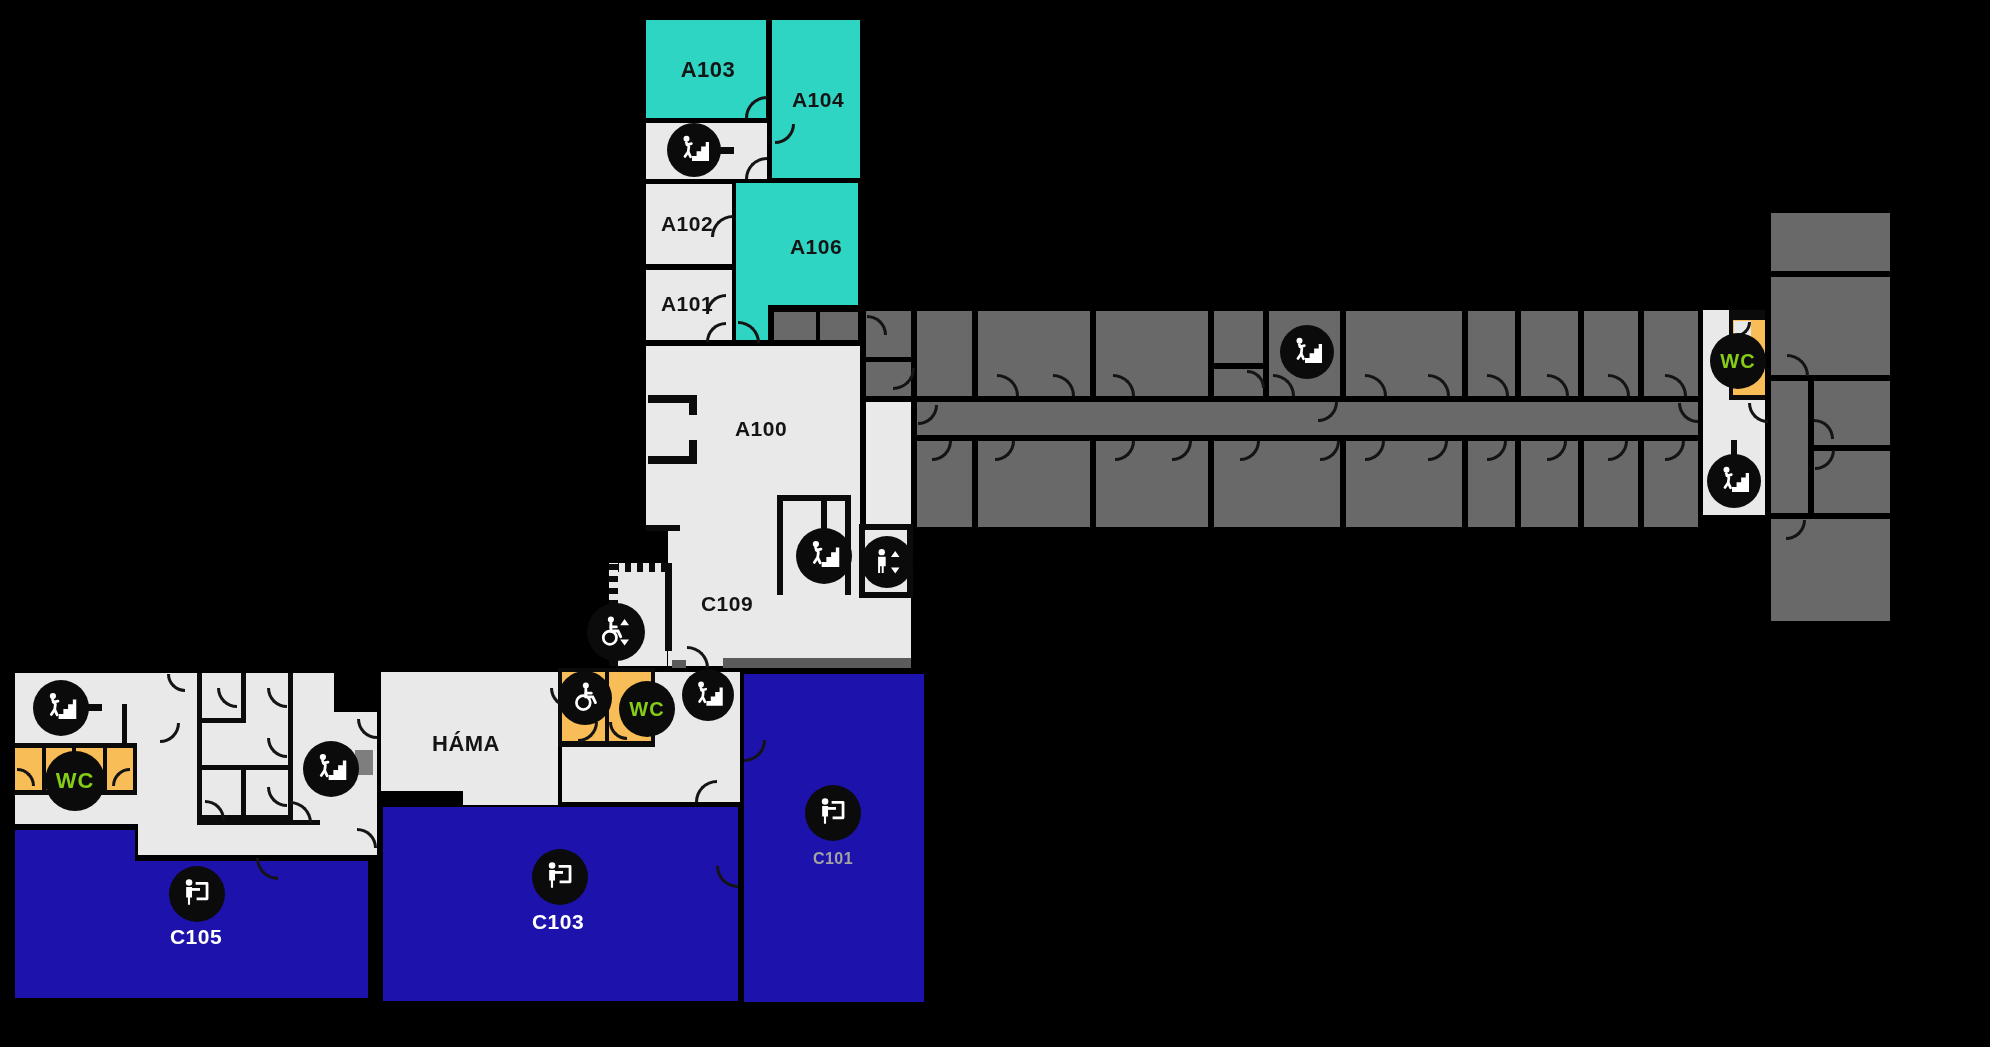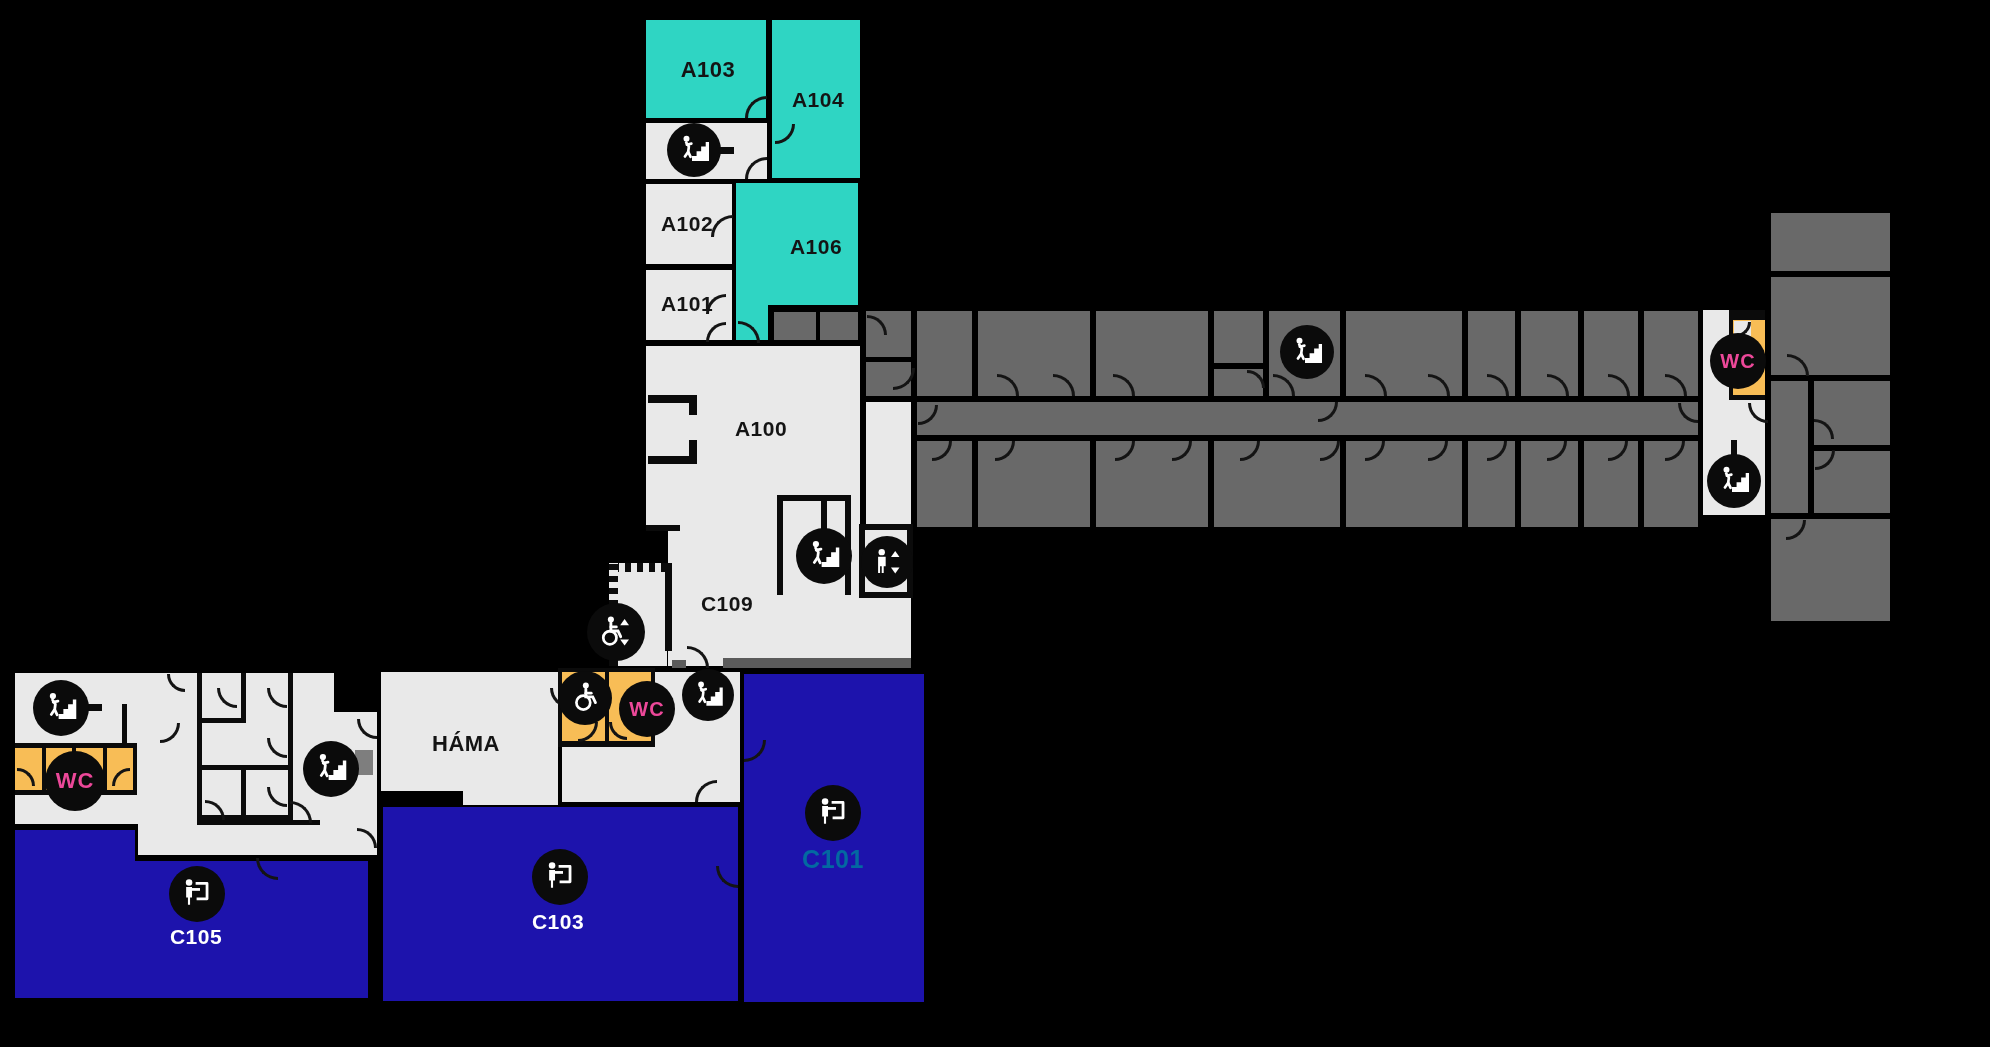--- a/index.html
+++ b/index.html
@@ -1,19 +1,19 @@
 <!DOCTYPE html>
 <html><head>
 <meta charset="utf-8">
 <style>
   html,body{margin:0;padding:0;background:#000;}
   #plan{position:relative;overflow:hidden;font-family:"Liberation Sans",sans-serif;}
   .room,.wall,.door,.icon,.label{position:absolute;box-sizing:border-box;}
   .door{border-top:3px solid #141414;border-left:3px solid #141414;border-top-left-radius:100%;}
-  .icon{border-radius:50%;background:#0B0B0B;color:#ec4899;display:flex;align-items:center;justify-content:center;
+  .icon{border-radius:50%;background:#0B0B0B;color:#84cc16;display:flex;align-items:center;justify-content:center;
         font-weight:800;letter-spacing:1px;}
   .icon svg{width:70%;height:70%;display:block;}
   .label{transform:translate(-50%,-50%);font-weight:800;letter-spacing:.5px;white-space:nowrap;}
   .saw-h{background:repeating-linear-gradient(90deg,#0B0B0B 0 6px,#E9E9E9 6px 12px) !important;}
   .saw-v{background:repeating-linear-gradient(0deg,#0B0B0B 0 6px,#E9E9E9 6px 12px) !important;}
 </style>
 </head>
 <body>
 
 <div id="plan" style="width: 1990px; height: 1047px; background: rgb(0, 0, 0);">
@@ -318,16 +318,16 @@
       </svg>
     </div>
     <div class="label" style="left: 708px; top: 70px; color: rgb(20, 20, 20); font-size: 22px;">A103</div>
     <div class="label" style="left: 818px; top: 100px; color: rgb(20, 20, 20); font-size: 21px;">A104</div>
     <div class="label" style="left: 687px; top: 224px; color: rgb(20, 20, 20); font-size: 21px;">A102</div>
     <div class="label" style="left: 816px; top: 247px; color: rgb(20, 20, 20); font-size: 21px;">A106</div>
     <div class="label" style="left: 687px; top: 304px; color: rgb(20, 20, 20); font-size: 21px;">A101</div>
     <div class="label" style="left: 761px; top: 429px; color: rgb(20, 20, 20); font-size: 21px;">A100</div>
     <div class="label" style="left: 727px; top: 604px; color: rgb(20, 20, 20); font-size: 21px;">C109</div>
     <div class="label" style="left: 466px; top: 744px; color: rgb(20, 20, 20); font-size: 22px;">HÁMA</div>
-    <div class="label" style="left: 833px; top: 859px; color: #0369a1; font-size: 25px;">C101</div>
+    <div class="label" style="left: 833px; top: 859px; color: #a3a3a3; font-size: 16px;">C101</div>
     <div class="label" style="left: 558px; top: 922px; color: rgb(255, 255, 255); font-size: 21px;">C103</div>
     <div class="label" style="left: 196px; top: 937px; color: rgb(255, 255, 255); font-size: 21px;">C105</div>
   </div>
 
 </body></html>

